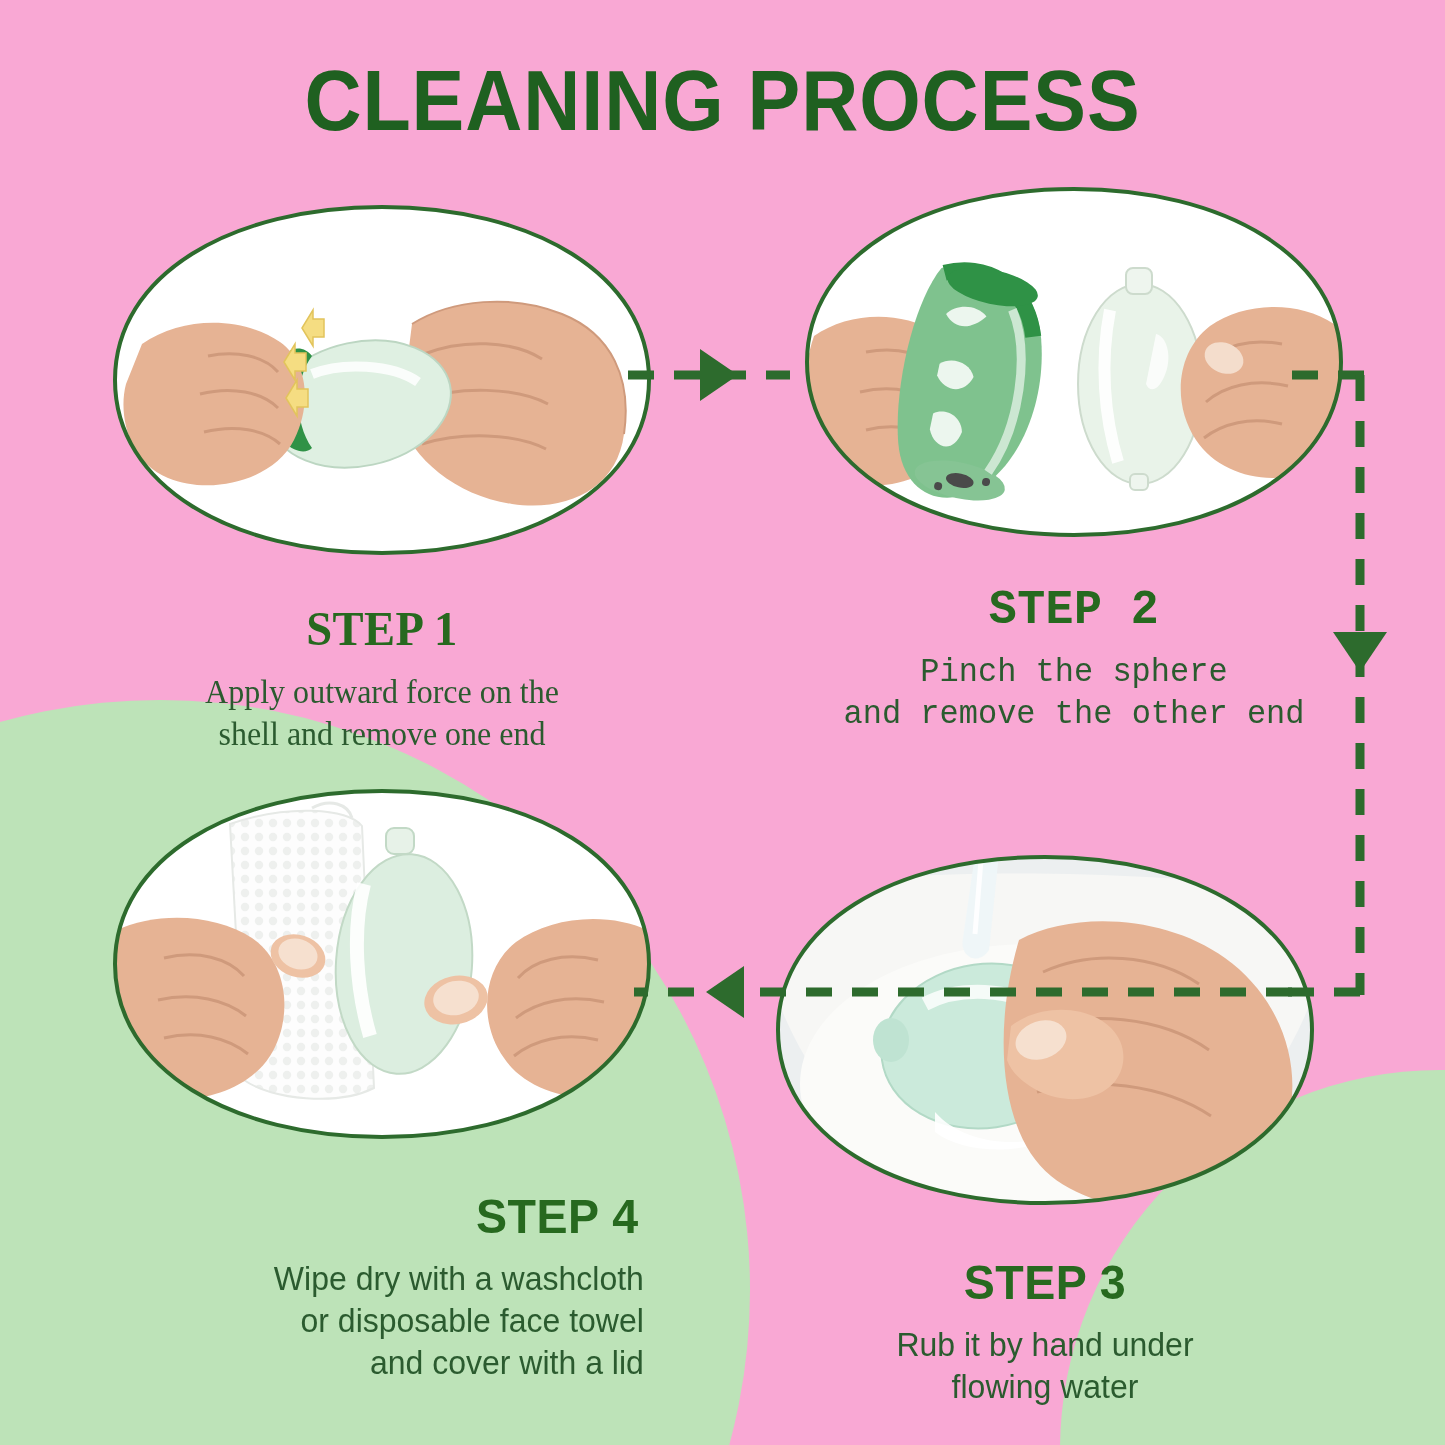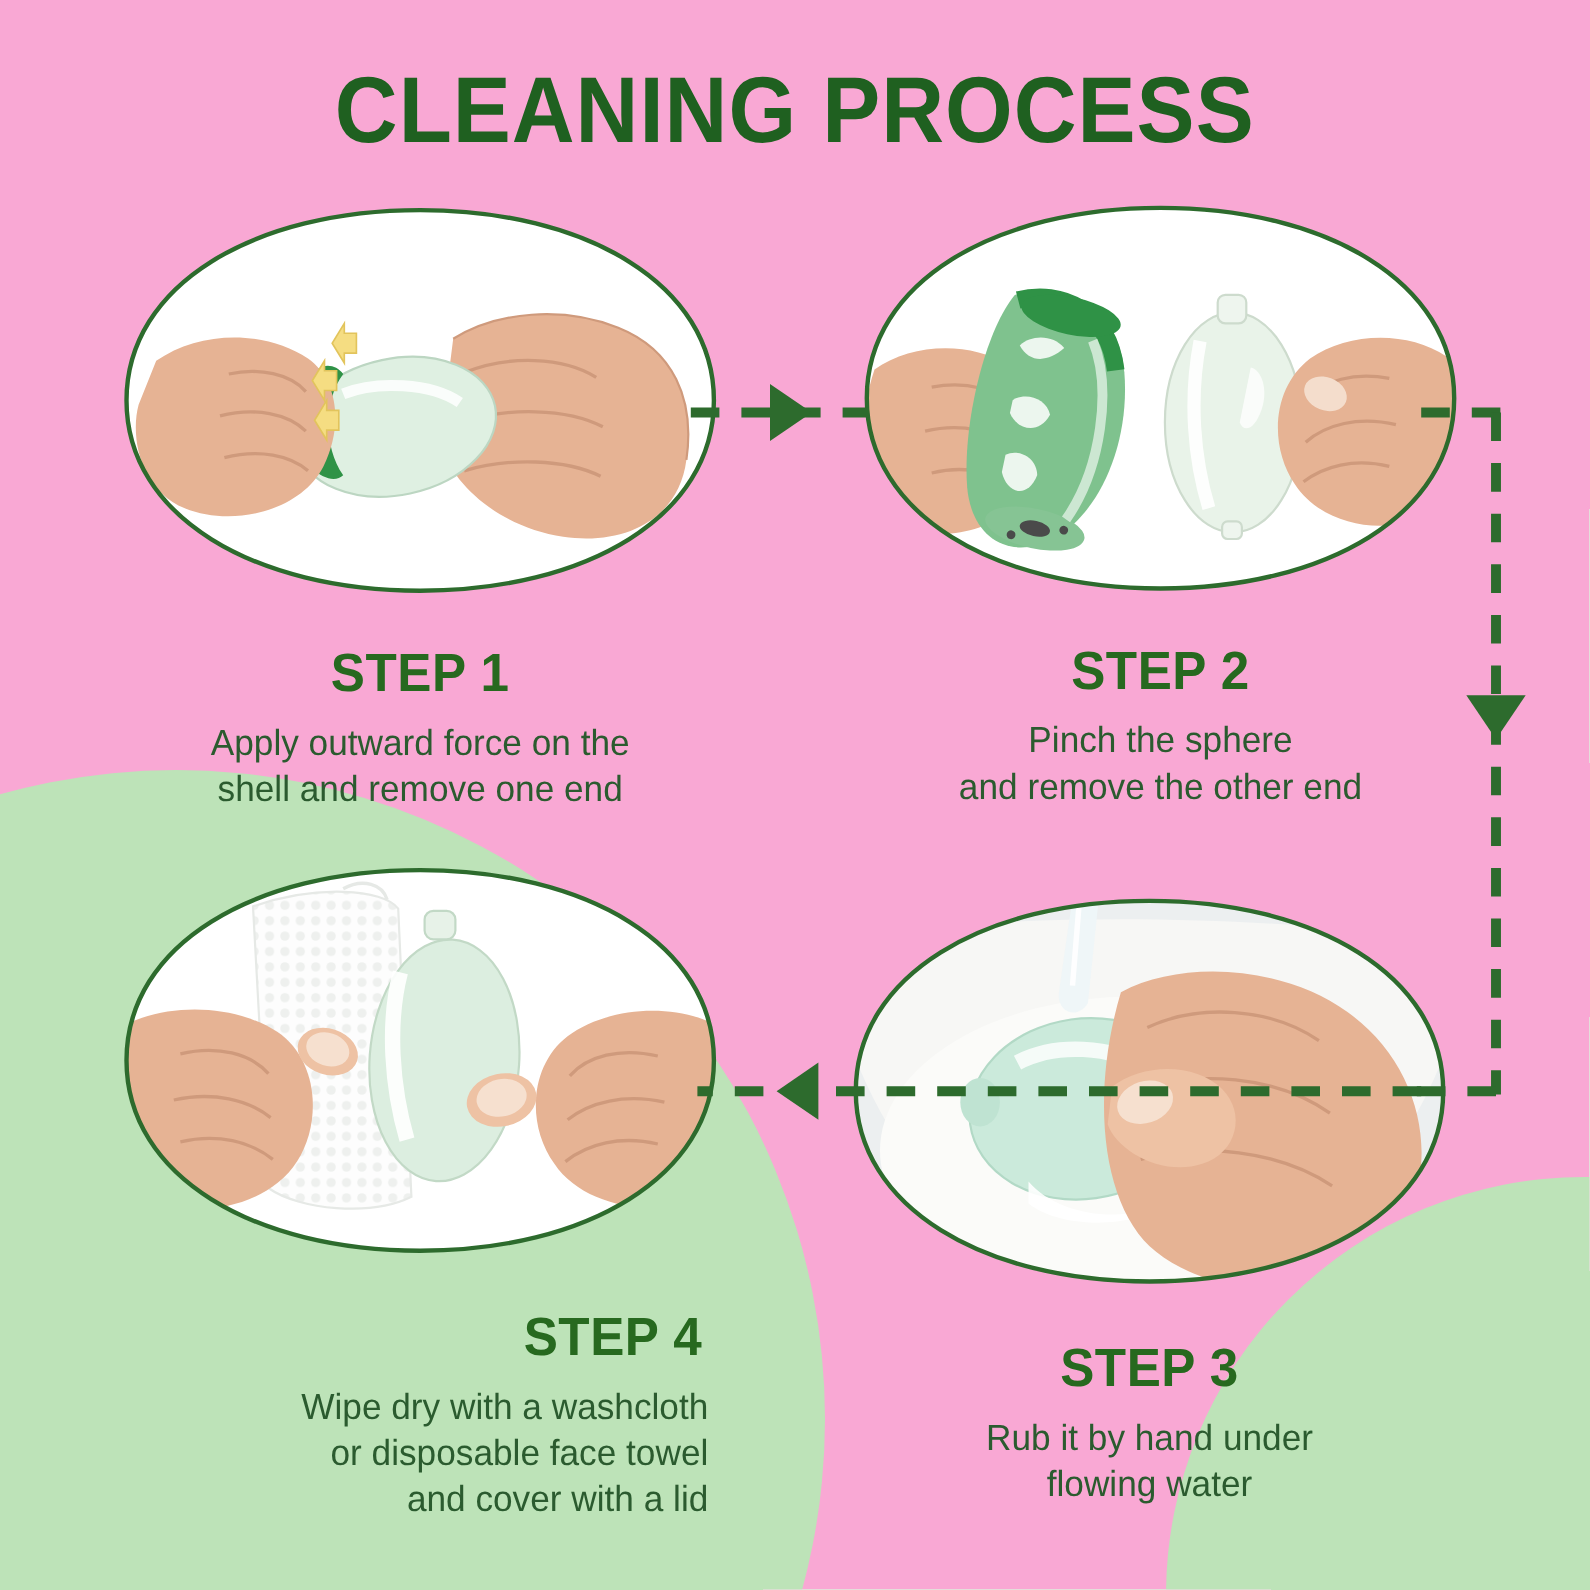--- a/index.html
+++ b/index.html
@@ -44,24 +44,24 @@
     transform: scaleX(0.93);
     white-space: nowrap;
   }
 
   
   .step {
     position: absolute;
     width: 540px;
     text-align: center;
   }
-  #step-1 { left: 112px;  top: 188px; }
-  #step-2 { left: 785px;  top: 186px; }
+  #step-1 { left: 112px;  top: 204px; font-family: Liberation Serif, serif; }
+  #step-2 { left: 804px;  top: 186px; font-family: Liberation Mono, monospace; }
   #step-4 { left: 112px;  top: 788px; text-align: right; }
-  #step-3 { left: 775px;  top: 816px; }
+  #step-3 { left: 775px;  top: 854px; }
 
   .photo {
     position: relative;
     width: 540px;
     height: 352px;
     margin: 0 auto;
   }
   .photo svg { display: block; width: 100%; height: 100%; }
 
   .step-label {

